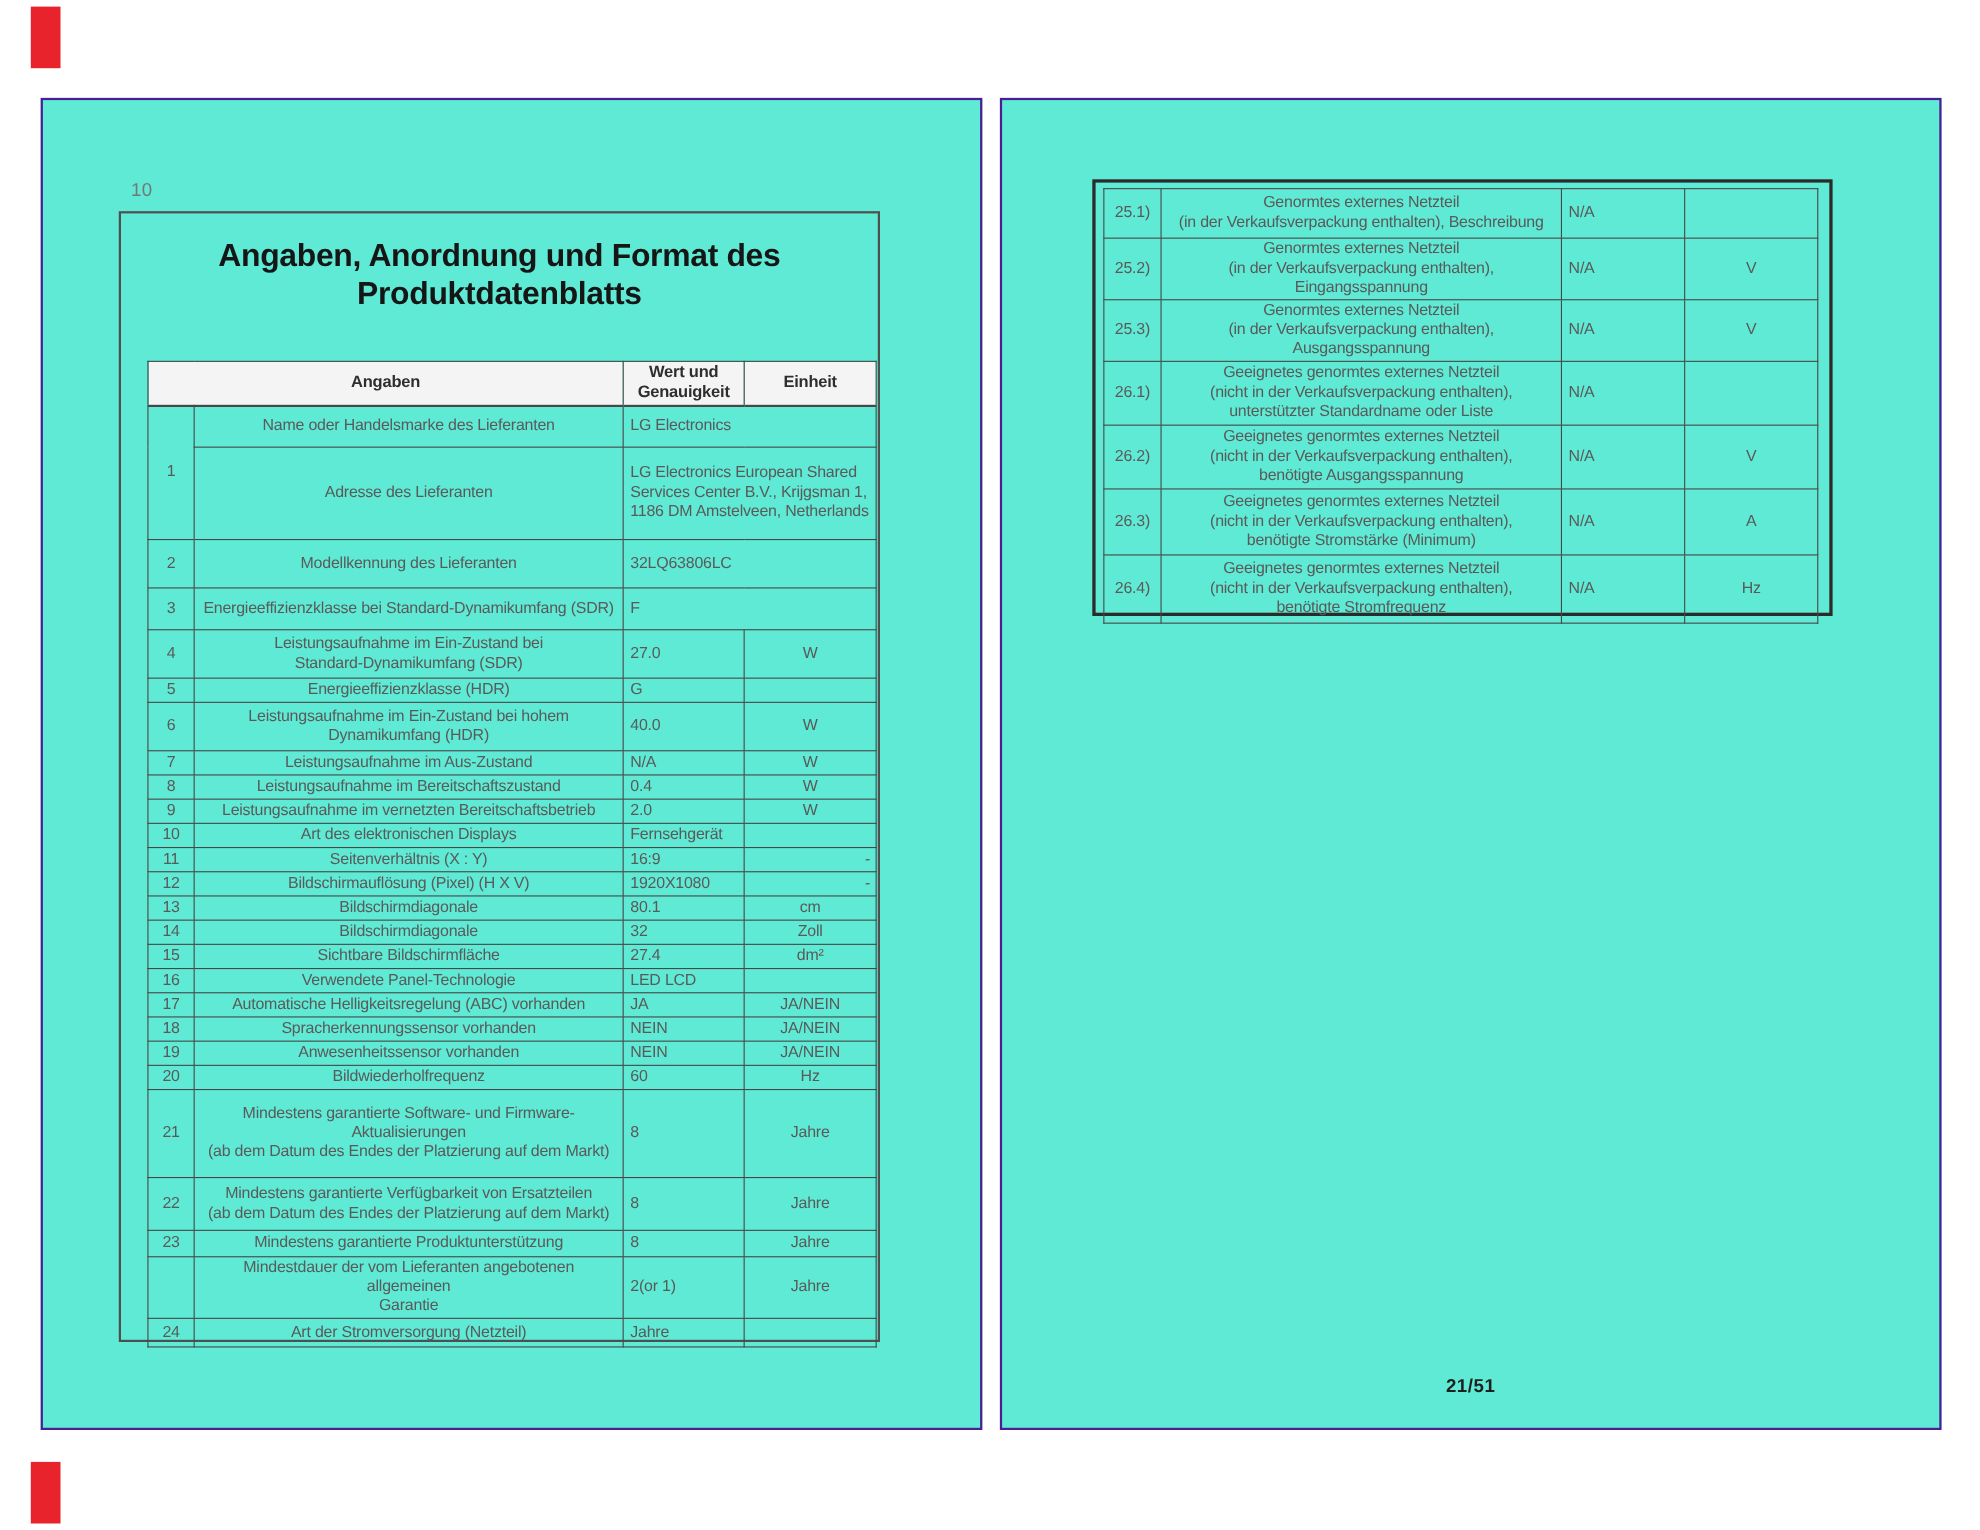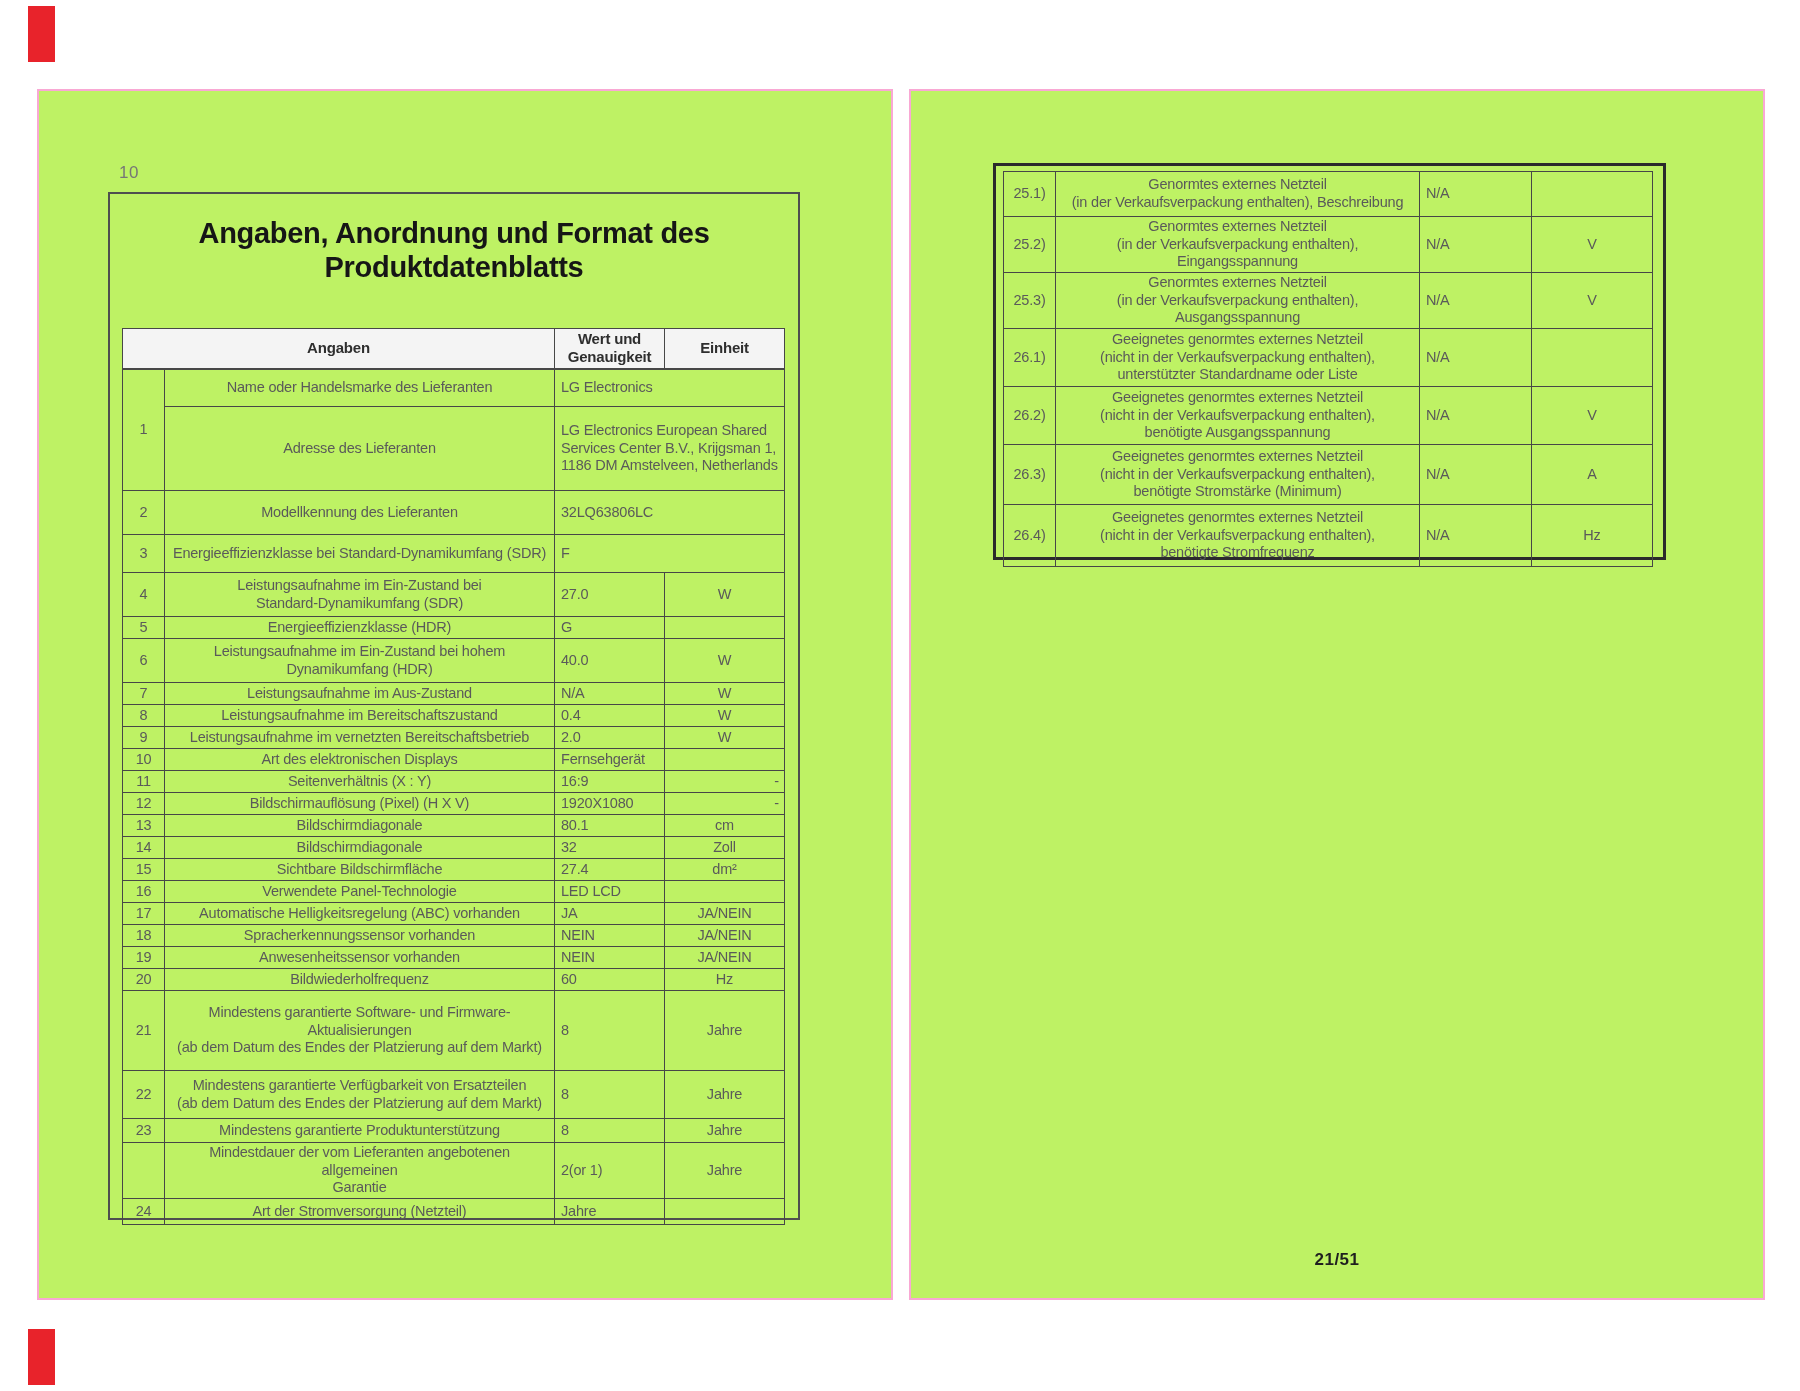--- a/index.html
+++ b/index.html
@@ -1,29 +1,29 @@
 <!DOCTYPE html>
 <html><head>
 <meta charset="utf-8">
 <style>
   html,body{margin:0;padding:0;background:#ffffff;}
   .canvas{position:relative;width:1800px;height:1391px;background:#ffffff;overflow:hidden;
           font-family:"Liberation Sans", sans-serif;}
   .crop-mark{position:absolute;width:27px;height:56px;}
   #crop-top{left:28px;top:6px;}
   #crop-bottom{left:28px;top:1329px;}
-  .page-frame{position:absolute;width:852px;height:1207px;border:2px solid #f9a8d4;background:#bef264;}
+  .page-frame{position:absolute;width:852px;height:1207px;border:2px solid #4c1d95;background:#5eead4;}
   #page-left{left:37px;top:89px;}
   #page-right{left:909px;top:89px;}
   .corner-label{position:absolute;left:80px;top:72px;font-size:17px;color:#767676;letter-spacing:0.5px;}
   .doc-box{position:absolute;left:69px;top:101px;width:688px;height:1024px;border:2px solid #4f4f4f;}
   .doc-title{margin-top:22px;text-align:center;font-size:29px;font-weight:bold;line-height:1.18;
              color:#161616;letter-spacing:-0.3px;}
   table{border-collapse:collapse;table-layout:fixed;}
-  #left-table{position:absolute;left:12px;top:134px;width:662px;}
+  #left-table{position:absolute;left:24px;top:134px;width:662px;}
   #right-table{position:absolute;left:7px;top:5px;width:649px;}
   th,td{border:1.5px solid #474747;font-size:14.5px;line-height:1.22;color:#5a5a5a;
         padding:1px 6px;letter-spacing:-0.2px;overflow:hidden;}
   th{background:#f4f4f4;color:#2e2e2e;font-size:15px;font-weight:bold;text-align:center;
      border-bottom-width:2.5px;white-space:pre-line;}
   td.num{text-align:center;padding:1px 2px;}
   td.label{text-align:center;white-space:pre-line;}
   td.label.center{text-align:center;}
   td.value{}
   td.unit{text-align:center;}

